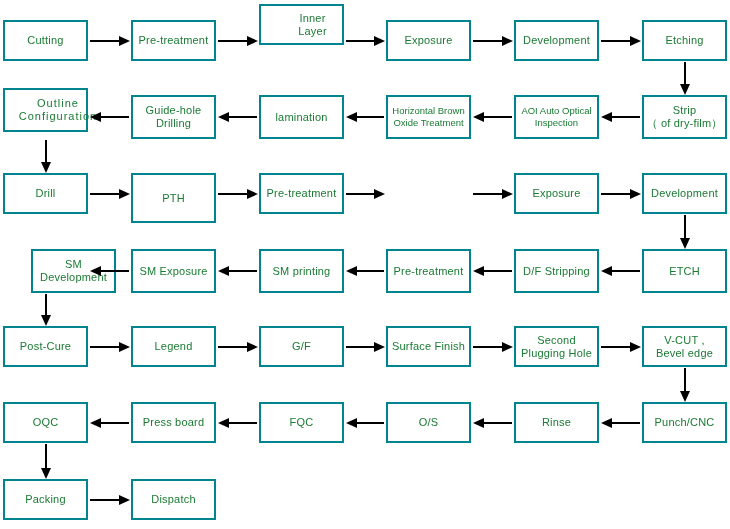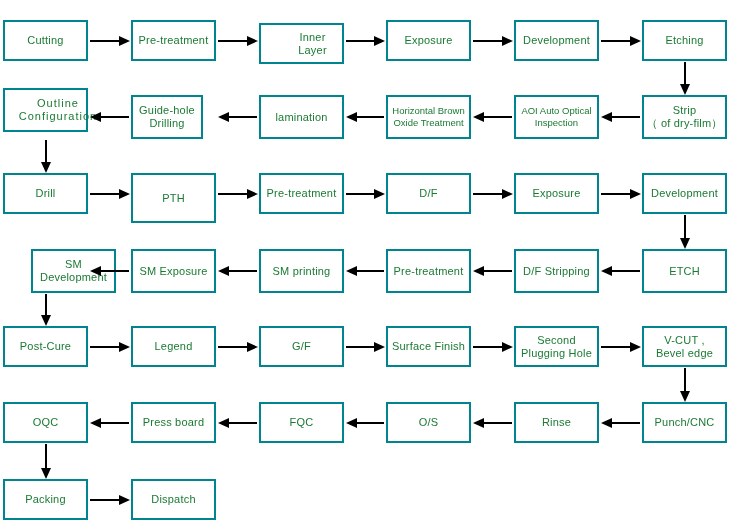--- a/index.html
+++ b/index.html
@@ -82,21 +82,21 @@
 </head>
 <body>
 
 <div id="flow">
     <div class="node" style="left: 3px; top: 20px; width: 85px; height: 41px;">
       <span class="lbl">Cutting</span>
     </div>
     <div class="node" style="left: 131px; top: 20px; width: 85px; height: 41px;">
       <span class="lbl">Pre-treatment</span>
     </div>
-    <div class="node" style="left: 259px; top: 23px; width: 85px; height: 41px; padding-left: 24px;">
+    <div class="node" style="left: 259px; top: 4px; width: 85px; height: 41px; padding-left: 24px;">
       <span class="lbl">Inner Layer</span>
     </div>
     <div class="node" style="left: 386px; top: 20px; width: 85px; height: 41px;">
       <span class="lbl">Exposure</span>
     </div>
     <div class="node" style="left: 514px; top: 20px; width: 85px; height: 41px;">
       <span class="lbl">Development</span>
     </div>
     <div class="node" style="left: 642px; top: 20px; width: 85px; height: 41px;">
       <span class="lbl">Etching</span>
@@ -108,21 +108,21 @@
     <div class="arrow h" style="top: 39.5px; left: 346px; width: 29px;"></div>
     <div class="head right" style="top: 35.5px; left: 374px;"></div>
     <div class="arrow h" style="top: 39.5px; left: 473px; width: 30px;"></div>
     <div class="head right" style="top: 35.5px; left: 502px;"></div>
     <div class="arrow h" style="top: 39.5px; left: 601px; width: 30px;"></div>
     <div class="head right" style="top: 35.5px; left: 630px;"></div>
     <div class="node wide-letter" style="left: 3px; top: 88px; width: 85px; height: 44px; padding-left: 27px;">
       <span class="lbl">Outline
 Configuration</span>
     </div>
-    <div class="node" style="left: 131px; top: 95px; width: 72px; height: 44px;">
+    <div class="node" style="left: 131px; top: 95px; width: 85px; height: 44px;">
       <span class="lbl">Guide-hole
 Drilling</span>
     </div>
     <div class="node" style="left: 259px; top: 95px; width: 85px; height: 44px;">
       <span class="lbl">lamination</span>
     </div>
     <div class="node small" style="left: 386px; top: 95px; width: 85px; height: 44px;">
       <span class="lbl">Horizontal Brown
 Oxide Treatment</span>
     </div>
@@ -145,23 +145,20 @@
     <div class="arrow h" style="top: 116px; left: 610px; width: 30px;"></div>
     <div class="head left" style="top: 112px; left: 601px;"></div>
     <div class="node" style="left: 3px; top: 173px; width: 85px; height: 41px;">
       <span class="lbl">Drill</span>
     </div>
     <div class="node" style="left: 131px; top: 173px; width: 85px; height: 50px;">
       <span class="lbl">PTH</span>
     </div>
     <div class="node" style="left: 259px; top: 173px; width: 85px; height: 41px;">
       <span class="lbl">Pre-treatment</span>
-    </div>
-    <div class="node" style="left: 386px; top: 173px; width: 85px; height: 41px;">
-      <span class="lbl">D/F</span>
     </div>
     <div class="node" style="left: 514px; top: 173px; width: 85px; height: 41px;">
       <span class="lbl">Exposure</span>
     </div>
     <div class="node" style="left: 642px; top: 173px; width: 85px; height: 41px;">
       <span class="lbl">Development</span>
     </div>
     <div class="arrow h" style="top: 192.5px; left: 90px; width: 30px;"></div>
     <div class="head right" style="top: 188.5px; left: 119px;"></div>
     <div class="arrow h" style="top: 192.5px; left: 218px; width: 30px;"></div>

